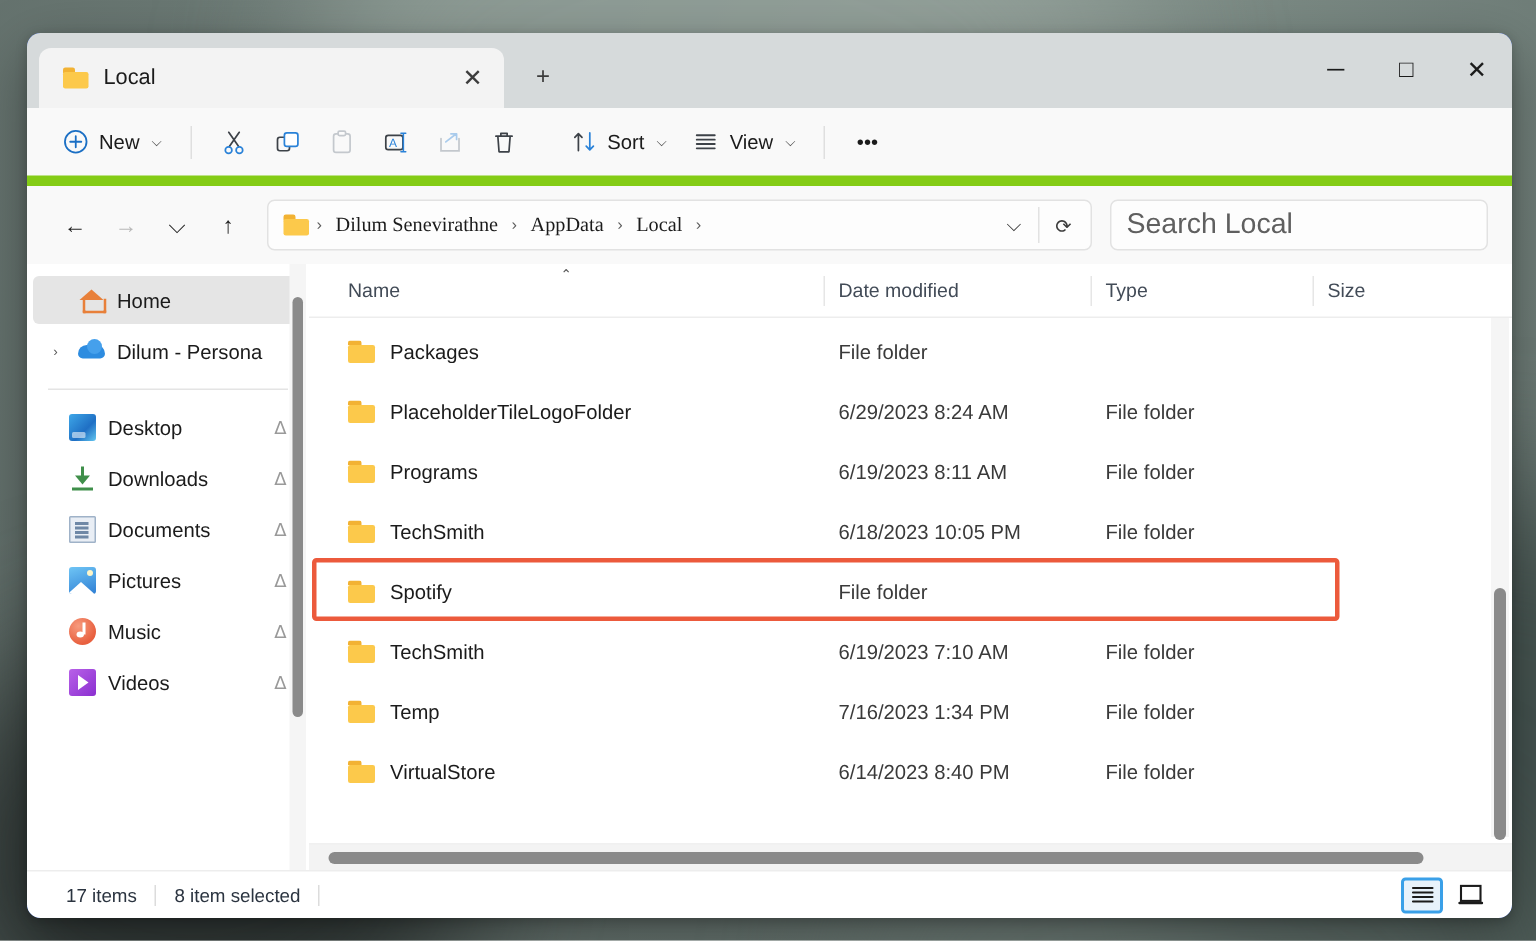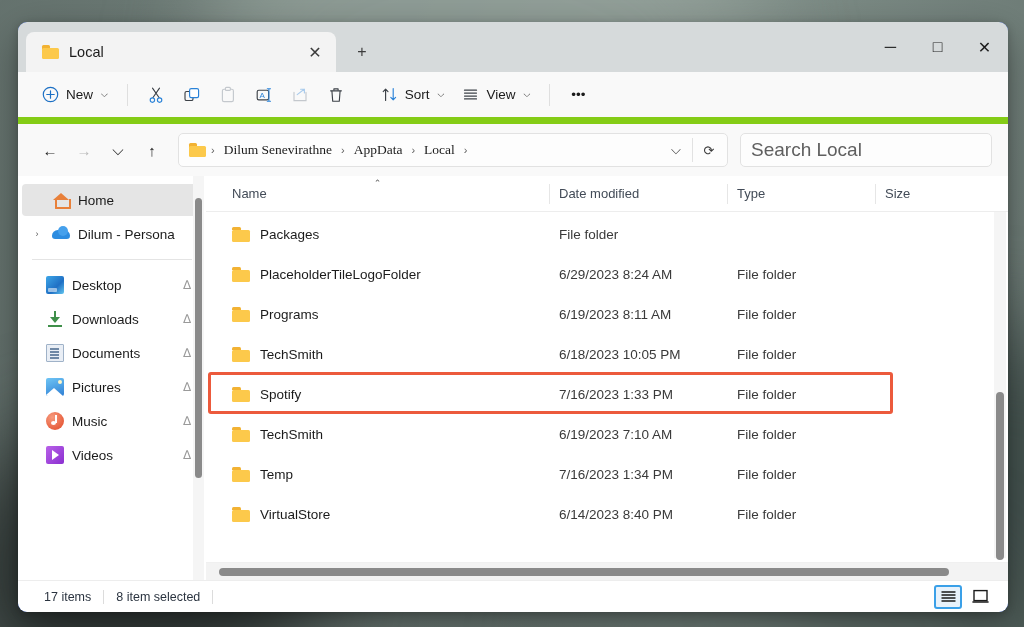--- a/index.html
+++ b/index.html
@@ -833,21 +833,20 @@
           <div class="cell date">6/18/2023 10:05 PM</div>
           <div class="cell type">File folder</div>
           <div class="cell size"></div>
         </div>
 
         <div class="row">
           <div class="cell name">
             <span class="folder-ico"></span>
             <span>Spotify</span>
           </div>
-          <div class="cell date">7/16/2023 1:33 PM</div>
           <div class="cell type">File folder</div>
           <div class="cell size"></div>
         </div>
 
         <div class="row">
           <div class="cell name">
             <span class="folder-ico"></span>
             <span>TechSmith</span>
           </div>
           <div class="cell date">6/19/2023 7:10 AM</div>

